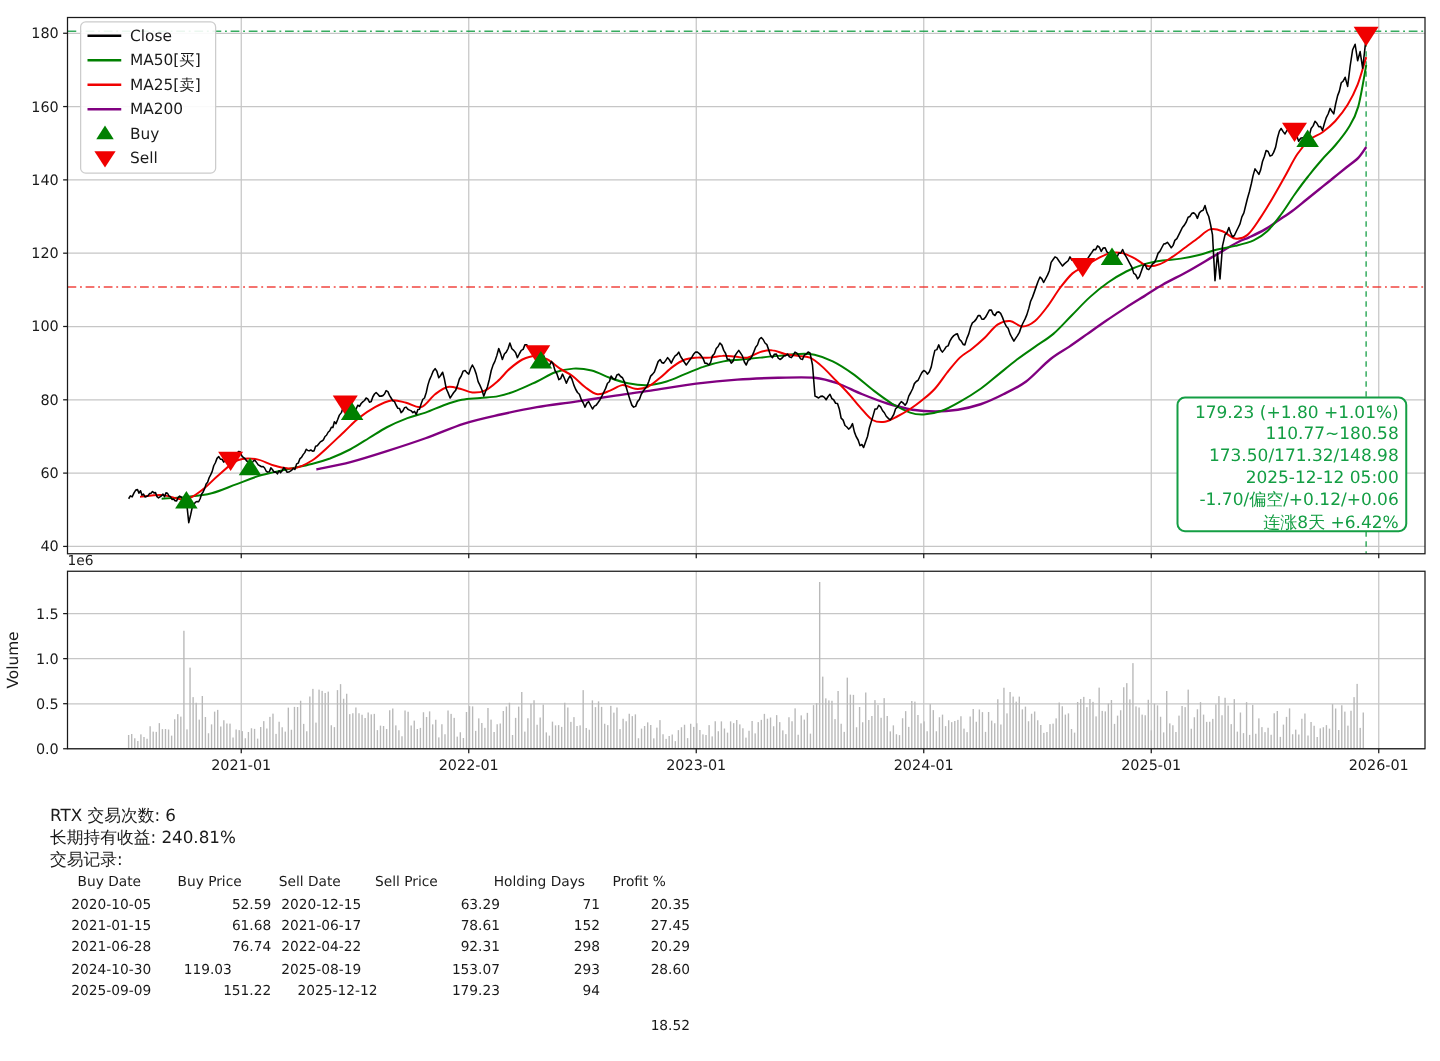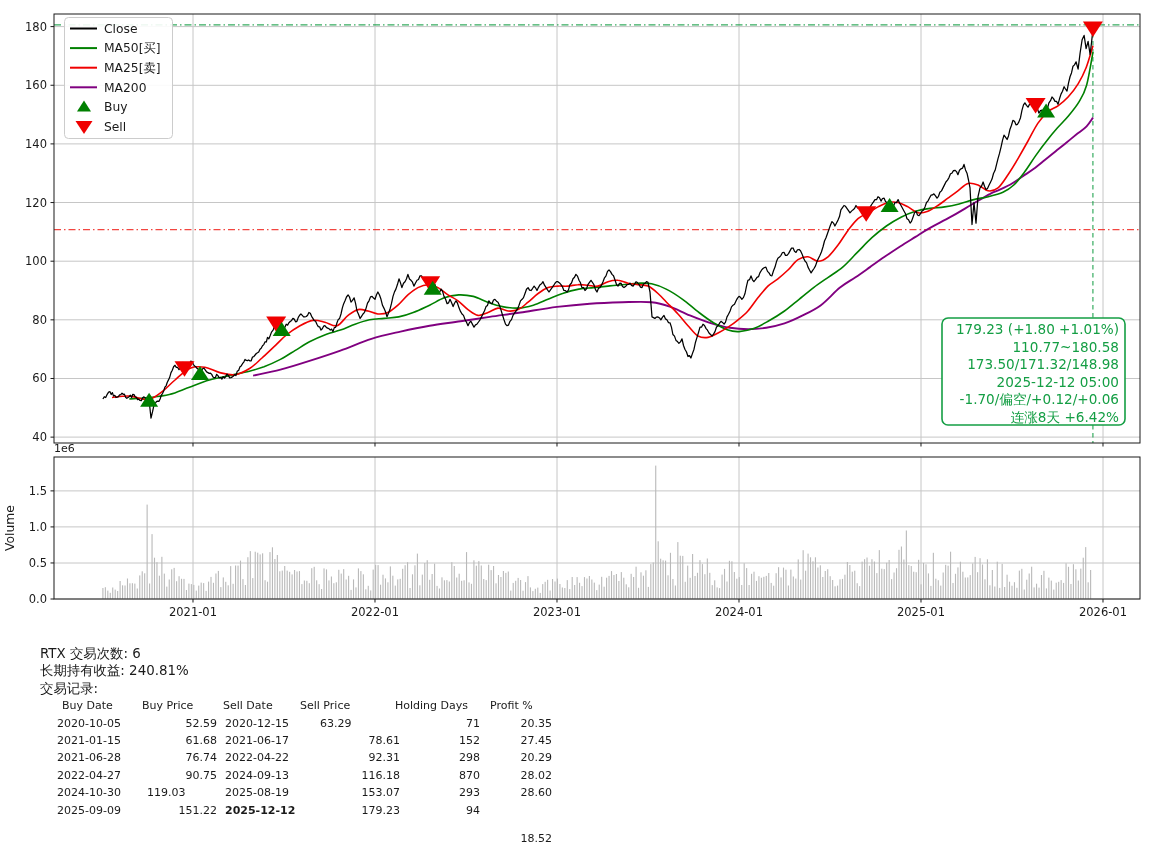--- a/index.html
+++ b/index.html
@@ -555,59 +555,51 @@
           <span class="tcell" style="left: 142px;">Buy Price</span>
           <span class="tcell" style="left: 223px;">Sell Date</span>
           <span class="tcell" style="left: 300px;">Sell Price</span>
           <span class="tcell" style="left: 395px;">Holding Days</span>
           <span class="tcell" style="left: 490px;">Profit %</span>
         </div>
         <div class="trow">
           <span class="tcell" style="left: 57px; width: 90px; text-align: left;">2020-10-05</span>
           <span class="tcell" style="left: 147px; width: 70px; text-align: right;">52.59</span>
           <span class="tcell" style="left: 225px; width: 90px; text-align: left;">2020-12-15</span>
-          <span class="tcell" style="left: 320px; width: 80px; ">63.29</span>
+          <span class="tcell" style="left: 320px; width: 80px; text-align: right;">63.29</span>
           <span class="tcell" style="left: 410px; width: 70px; text-align: right;">71</span>
           <span class="tcell" style="left: 482px; width: 70px; text-align: right;">20.35</span>
         </div>
         <div class="trow">
           <span class="tcell" style="left: 57px; width: 90px; text-align: left;">2021-01-15</span>
           <span class="tcell" style="left: 147px; width: 70px; text-align: right;">61.68</span>
           <span class="tcell" style="left: 225px; width: 90px; text-align: left;">2021-06-17</span>
           <span class="tcell" style="left: 320px; width: 80px; text-align: right;">78.61</span>
           <span class="tcell" style="left: 410px; width: 70px; text-align: right;">152</span>
           <span class="tcell" style="left: 482px; width: 70px; text-align: right;">27.45</span>
         </div>
         <div class="trow">
           <span class="tcell" style="left: 57px; width: 90px; text-align: left;">2021-06-28</span>
           <span class="tcell" style="left: 147px; width: 70px; text-align: right;">76.74</span>
           <span class="tcell" style="left: 225px; width: 90px; text-align: left;">2022-04-22</span>
           <span class="tcell" style="left: 320px; width: 80px; text-align: right;">92.31</span>
           <span class="tcell" style="left: 410px; width: 70px; text-align: right;">298</span>
           <span class="tcell" style="left: 482px; width: 70px; text-align: right;">20.29</span>
         </div>
         <div class="trow">
-          <span class="tcell" style="left: 57px; width: 90px; text-align: left;">2022-04-27</span>
-          <span class="tcell" style="left: 147px; width: 70px; text-align: right;">90.75</span>
-          <span class="tcell" style="left: 225px; width: 90px; text-align: left;">2024-09-13</span>
-          <span class="tcell" style="left: 320px; width: 80px; text-align: right;">116.18</span>
-          <span class="tcell" style="left: 410px; width: 70px; text-align: right;">870</span>
-          <span class="tcell" style="left: 482px; width: 70px; text-align: right;">28.02</span>
-        </div>
-        <div class="trow">
           <span class="tcell" style="left: 57px; width: 90px; text-align: left;">2024-10-30</span>
           <span class="tcell" style="left: 147px; width: 70px; text-align: left;">119.03</span>
           <span class="tcell" style="left: 225px; width: 90px; text-align: left;">2025-08-19</span>
           <span class="tcell" style="left: 320px; width: 80px; text-align: right;">153.07</span>
           <span class="tcell" style="left: 410px; width: 70px; text-align: right;">293</span>
           <span class="tcell" style="left: 482px; width: 70px; text-align: right;">28.60</span>
         </div>
         <div class="trow">
           <span class="tcell" style="left: 57px; width: 90px; text-align: left;">2025-09-09</span>
           <span class="tcell" style="left: 147px; width: 70px; text-align: right;">151.22</span>
-          <span class="tcell" style="left: 225px; width: 90px; text-align: left; font-weight: bold;">2025-12-12</span>
+          <span class="tcell" style="left: 225px; width: 90px; text-align: center;">2025-12-12</span>
           <span class="tcell" style="left: 320px; width: 80px; text-align: right;">179.23</span>
           <span class="tcell" style="left: 410px; width: 70px; text-align: right;">94</span>
           <span class="tcell" style="left: 482px; width: 70px; text-align: right; margin-top: 28px;">18.52</span>
         </div>
       </div>
   </div>
 </div>
 
 </body></html>

